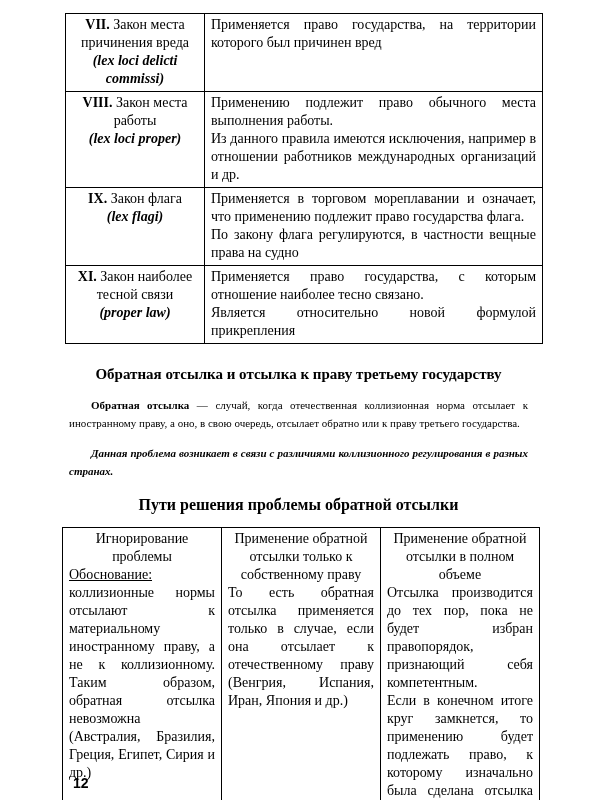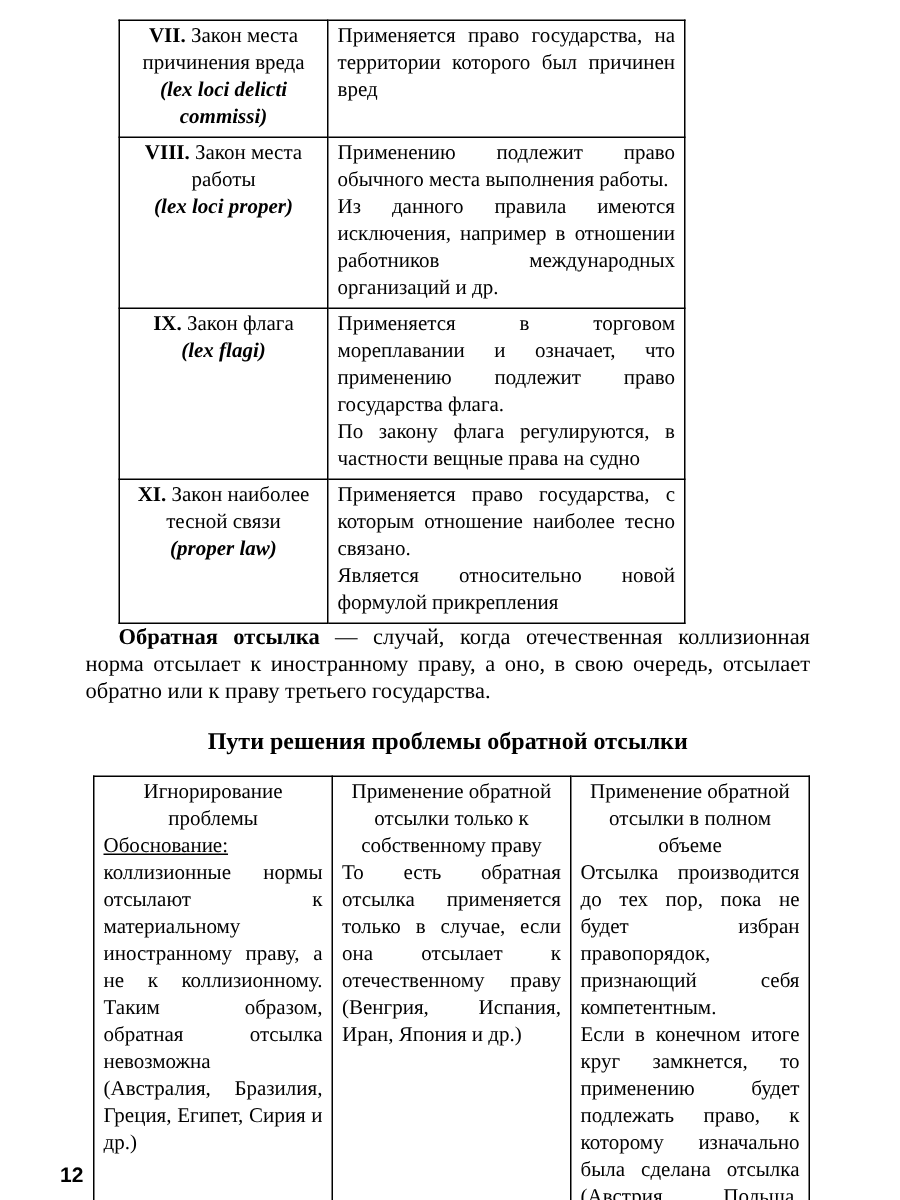--- a/index.html
+++ b/index.html
@@ -8,22 +8,22 @@
     font-family: "Liberation Serif", serif;
     color: #000;
     position: relative;
     overflow: hidden;
   }
   .page { position: absolute; inset: 0; }
   .content { position: absolute; left: 57px; top: 13px; width: 483px; }
 
   table.law-table {
     border-collapse: collapse;
-    width: 378px;
-    margin-left: 22px;
+    width: 478px;
+    margin-left: 8px;
     font-size: 14px;
     line-height: 18px;
   }
   table.law-table td {
     border: 1.5px solid #000;
     vertical-align: top;
     padding: 2px 6px 3px 6px;
   }
   td.cell-left {
     width: 126px;
@@ -42,22 +42,22 @@
     line-height: 19px;
   }
   .sec-heading2 {
     font-size: 16px;
     font-weight: bold;
     text-align: center;
     margin: 15px 0 13px 0;
     line-height: 19px;
   }
   p.body-para {
-    margin: 0;
-    font-size: 15px;
+    margin: 12px;
+    font-size: 11px;
     line-height: 18px;
     text-align: justify;
     text-indent: 22px;
     hyphens: auto;
   }
   p.body-para .lead { font-weight: bold; }
   p.body-para.emph { font-weight: bold; font-style: italic; }
 
   table.ways-table {
     border-collapse: collapse;
@@ -72,21 +72,21 @@
     vertical-align: top;
     padding: 2px 6px 4px 6px;
   }
   .t2-header { font-weight: normal; text-align: center; }
   .t2-sub { text-decoration: underline; text-align: left; }
   .t2-body { text-align: justify; hyphens: auto; }
   .t2-body + .t2-body { margin-top: 0; }
 
   .page-number {
     position: absolute;
-    left: 40px;
+    left: 73px;
     top: 775px;
     font-family: "Liberation Sans", sans-serif;
     font-weight: bold;
     font-size: 14px;
   }
 </style>
 </head>
 <body>
 
 <div class="page">
@@ -130,23 +130,25 @@
             <div class="law-latin">(proper law)</div>
           </td>
           <td class="cell-right">
             <div>Применяется право государства, с которым отношение наиболее тесно связано.</div>
             <div>Является относительно новой формулой прикрепления</div>
           </td>
         </tr>
       </tbody>
     </table>
 
+    <div class="sec-heading">Обратная отсылка и отсылка к праву третьему государству</div>
 
     <p class="body-para"><span class="lead">Обратная отсылка</span><span> — случай, когда отечественная коллизионная норма отсылает к иностранному праву, а оно, в свою очередь, отсылает обратно или к праву третьего государства.</span></p>
 
+    <p class="body-para emph">Данная проблема возникает в связи с различиями коллизионного регулирования в разных странах.</p>
 
     <div class="sec-heading2">Пути решения проблемы обратной отсылки</div>
 
     <table class="ways-table">
       <tbody>
         <tr>
           <td>
             <div class="t2-header">Игнорирование проблемы</div>
             <div class="t2-sub">Обоснование:</div>
             <div class="t2-body">коллизионные нормы отсылают к материальному иностранному праву, а не к коллизионному. Таким образом, обратная отсылка невозможна (Австралия, Бразилия, Греция, Египет, Сирия и др.)</div>

